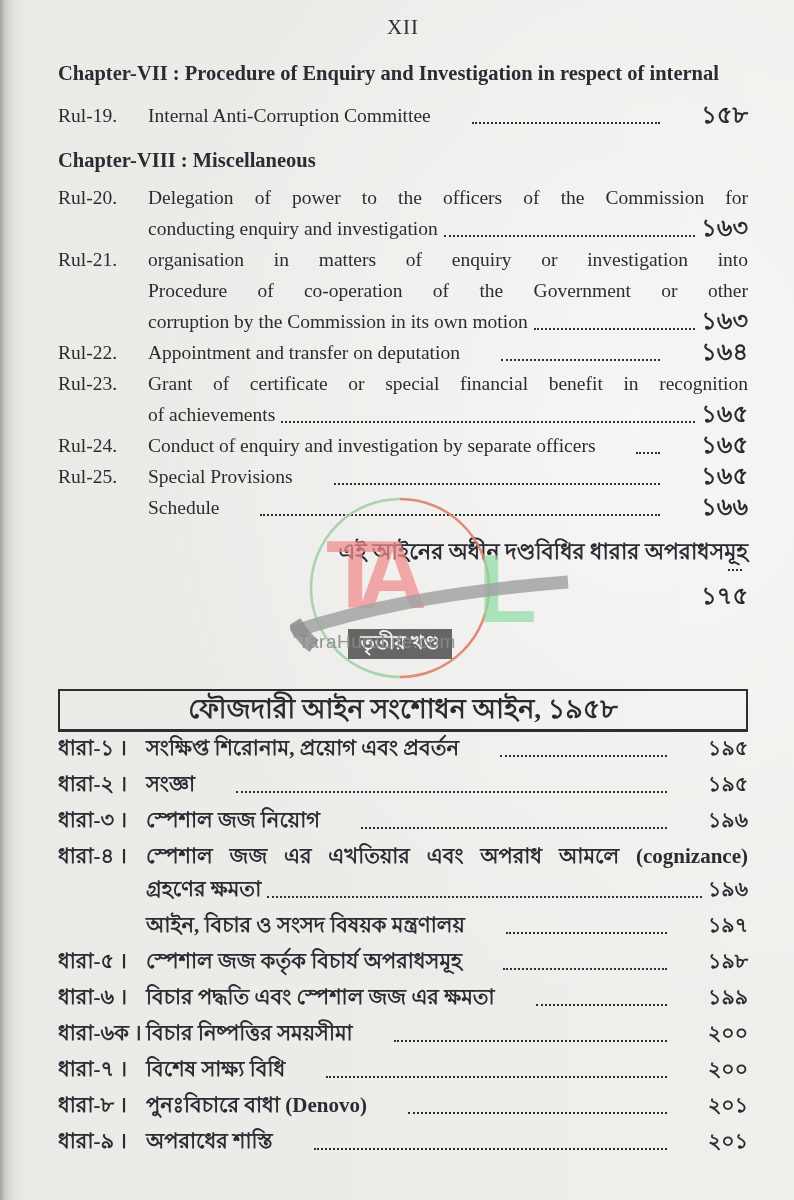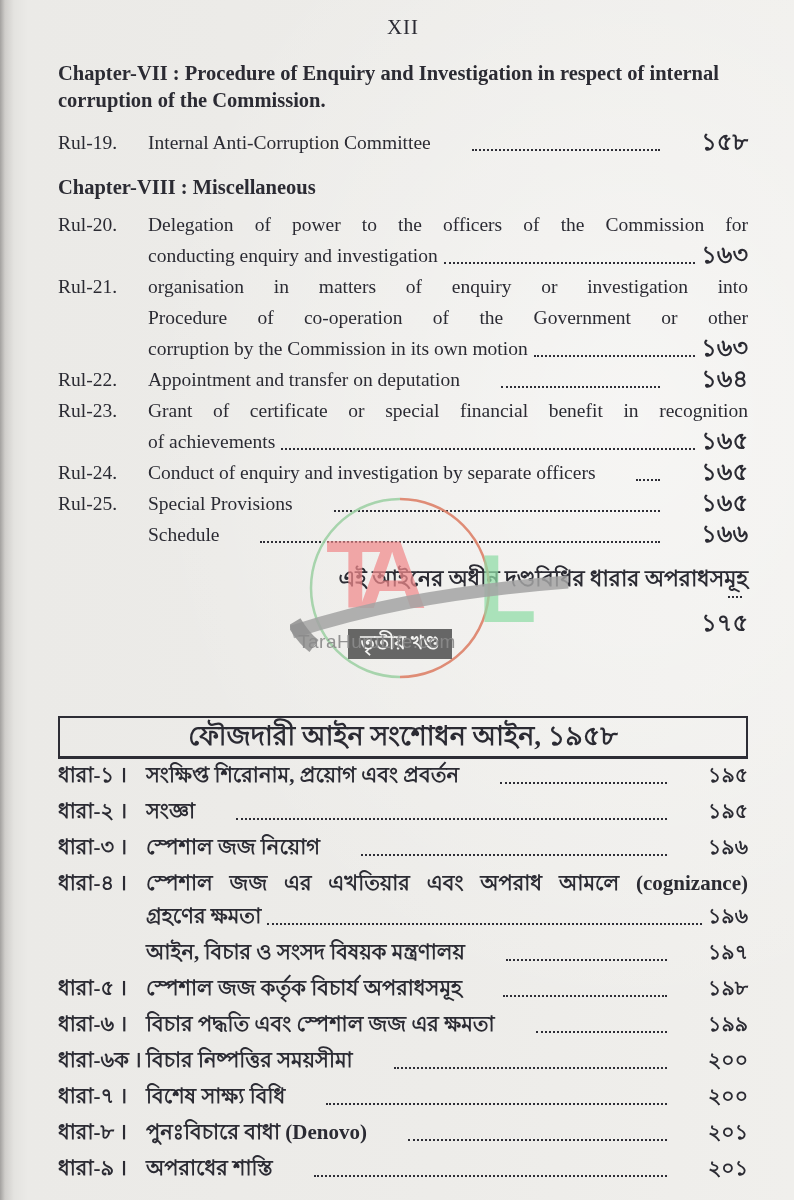--- a/index.html
+++ b/index.html
@@ -56,21 +56,20 @@
 </head>
 <body>
 
 <div class="page">
   <div class="content">
 
     <div class="roman">XII</div>
 
     <div class="chap chap7">
       <div>Chapter-VII : Procedure of Enquiry and Investigation in respect of internal</div>
-      <div>corruption of the Commission.</div>
     </div>
 
     <div class="toc-row" style="margin-top:13px;">
       <span class="rnum">Rul-19.</span>
       <span class="rbody">
         <span class="rtext">Internal Anti-Corruption Committee</span>
         <span class="dots"></span>
         <span class="pg">১৫৮</span>
       </span>
     </div>

